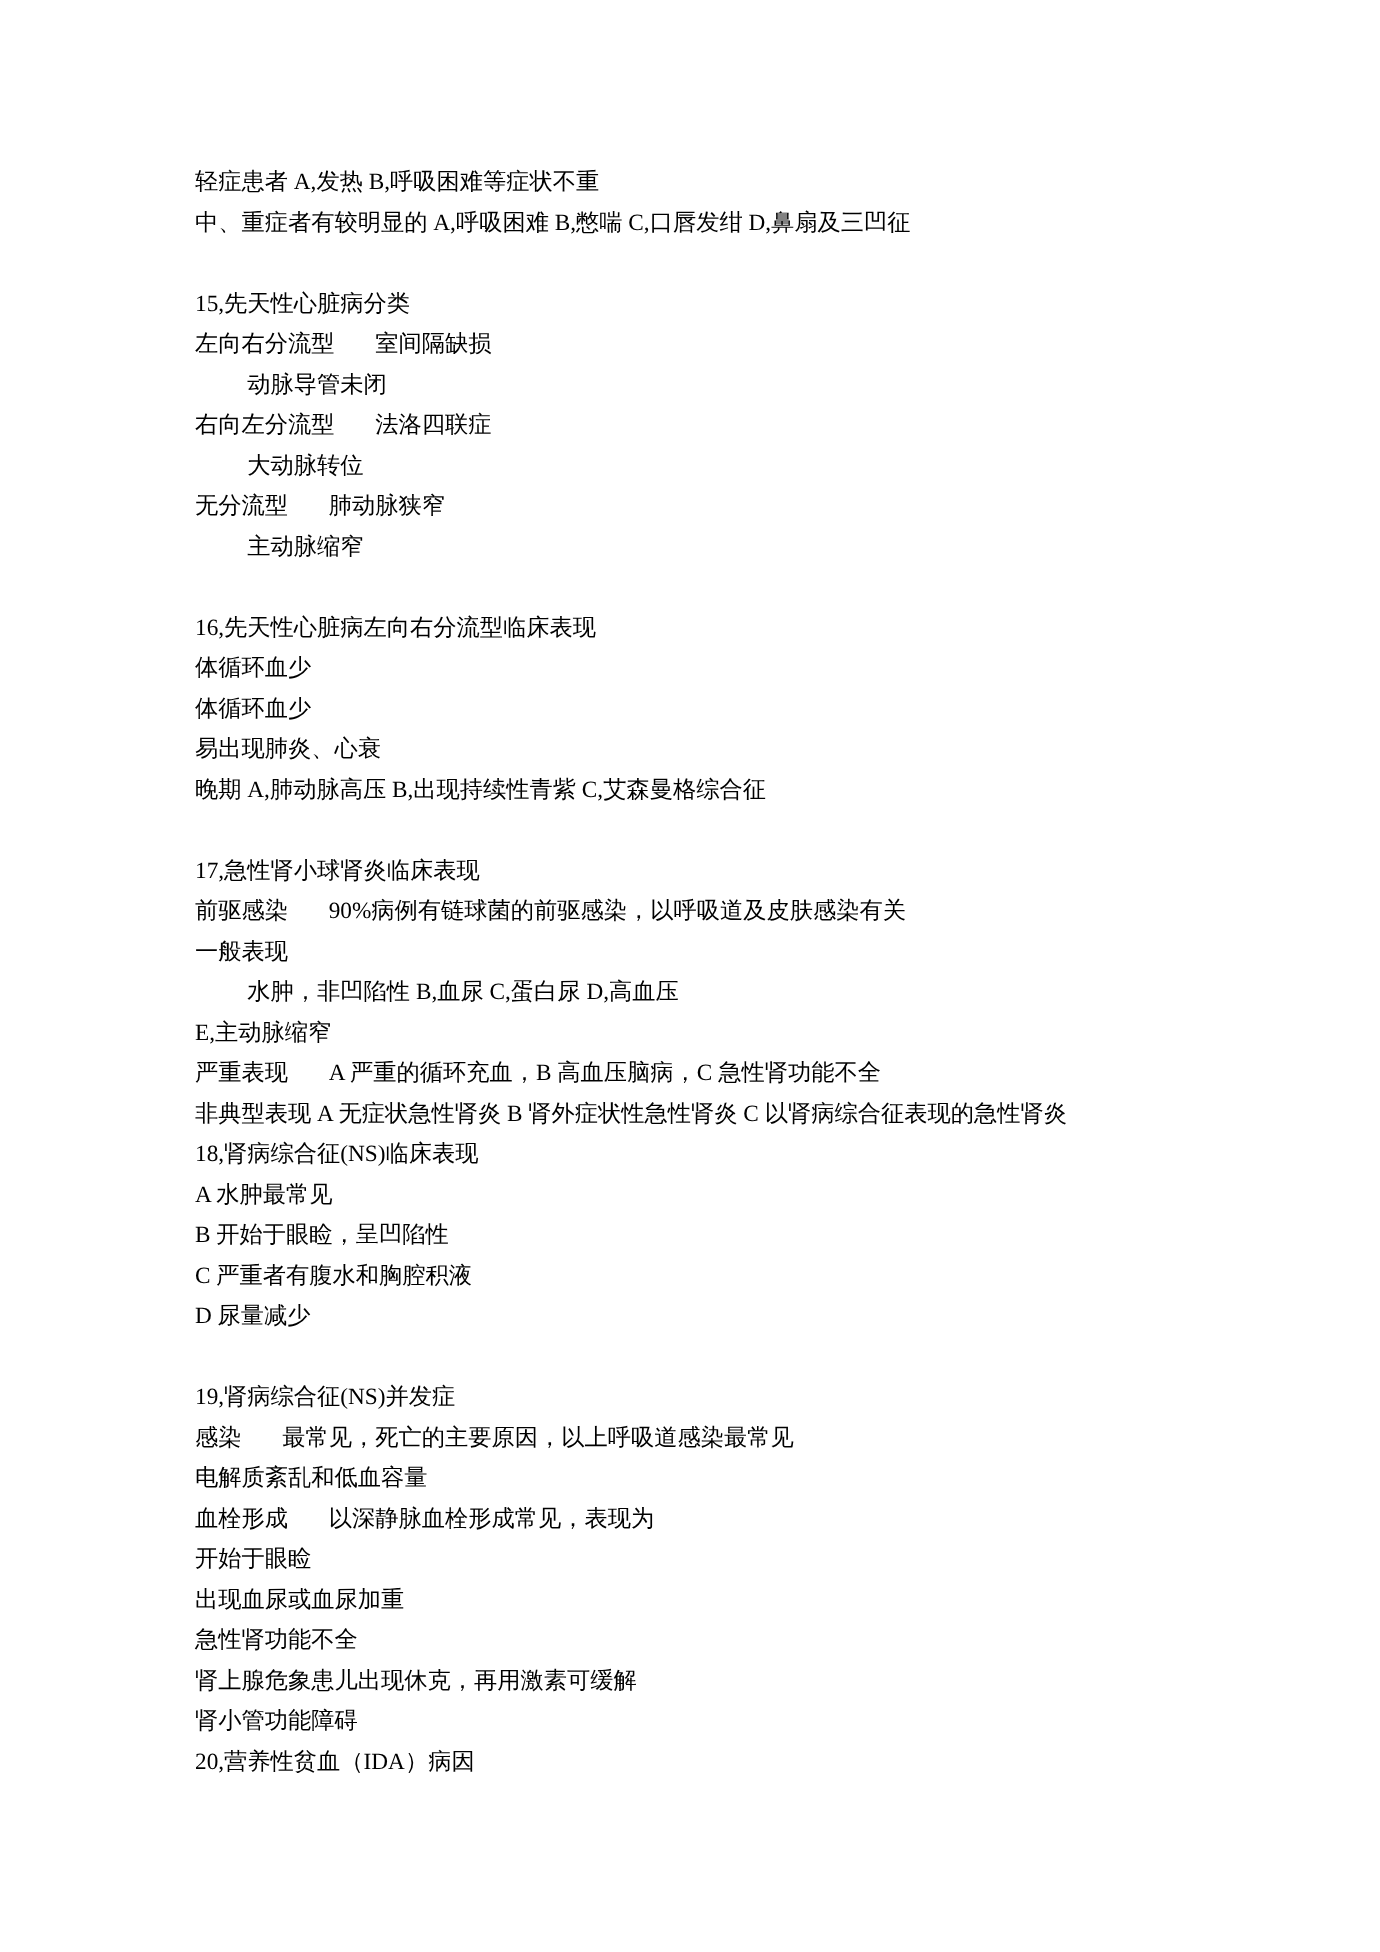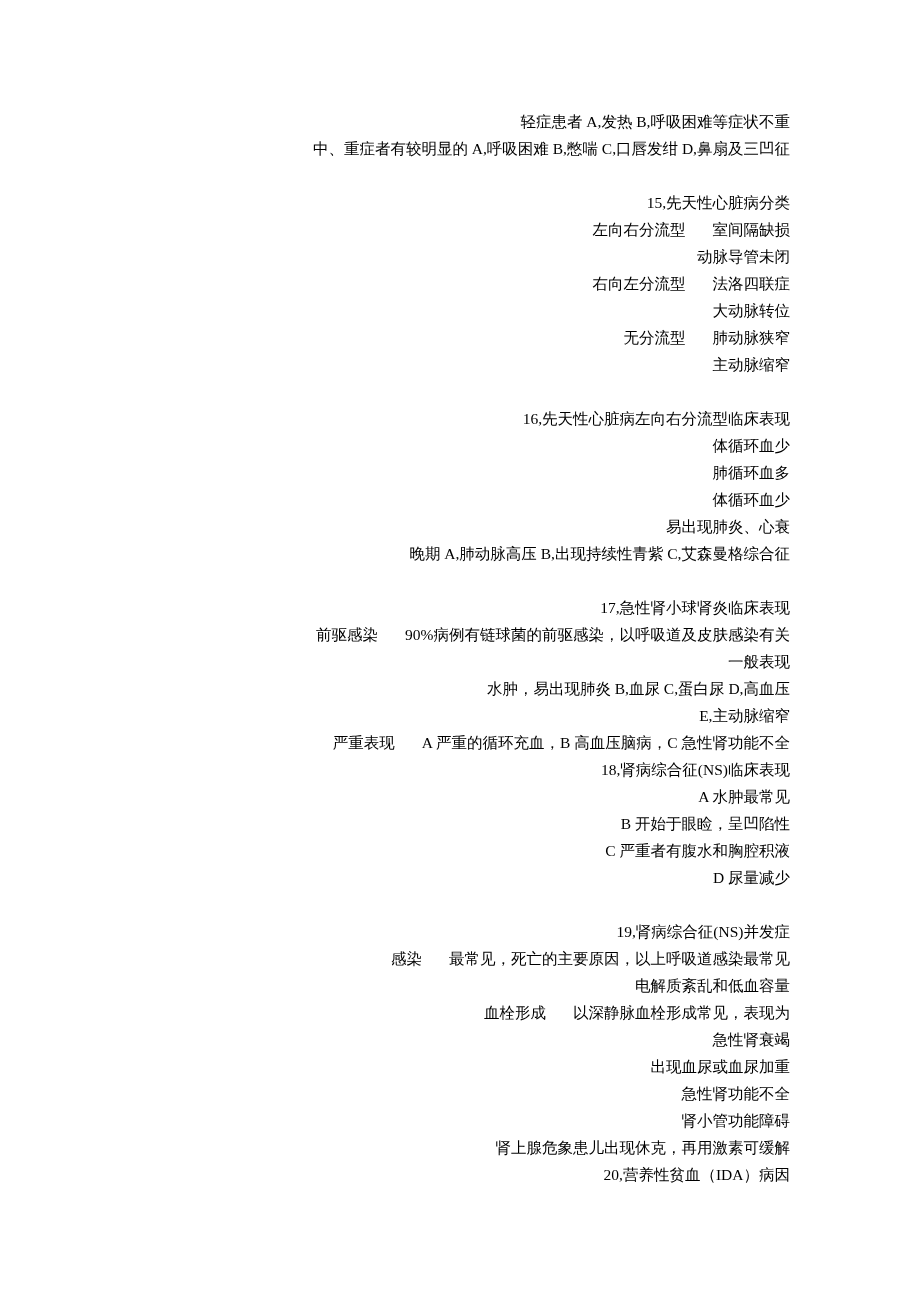--- a/index.html
+++ b/index.html
@@ -10,21 +10,20 @@
   }
   .page {
     padding: 108px 130px 60px 130px;
     font-family: "SimSun", "Songti SC", "STSong", serif;
     font-size: 15.5px;
     line-height: 27px;
     color: #000000;
   }
   .line {
     white-space: pre-wrap;
-    text-align: right;
   }
   .blank {
     height: 27px;
   }
 </style>
 </head>
 <body>
 
 <div class="page">
   <div id="content">
@@ -34,41 +33,41 @@
       <div class="line">15,先天性心脏病分类</div>
       <div class="line">左向右分流型       室间隔缺损</div>
       <div class="line">         动脉导管未闭</div>
       <div class="line">右向左分流型       法洛四联症</div>
       <div class="line">         大动脉转位</div>
       <div class="line">无分流型       肺动脉狭窄</div>
       <div class="line">         主动脉缩窄</div>
       <div class="blank"></div>
       <div class="line">16,先天性心脏病左向右分流型临床表现</div>
       <div class="line">体循环血少</div>
-      <div class="line">肺循环血多</div>
       <div class="line">体循环血少</div>
       <div class="line">易出现肺炎、心衰</div>
       <div class="line">晚期 A,肺动脉高压 B,出现持续性青紫 C,艾森曼格综合征</div>
       <div class="blank"></div>
       <div class="line">17,急性肾小球肾炎临床表现</div>
       <div class="line">前驱感染       90%病例有链球菌的前驱感染，以呼吸道及皮肤感染有关</div>
       <div class="line">一般表现</div>
-      <div class="line">         水肿，易出现肺炎 B,血尿 C,蛋白尿 D,高血压</div>
+      <div class="line">         水肿，非凹陷性 B,血尿 C,蛋白尿 D,高血压</div>
       <div class="line">E,主动脉缩窄</div>
       <div class="line">严重表现       A 严重的循环充血，B 高血压脑病，C 急性肾功能不全</div>
+      <div class="line">非典型表现 A 无症状急性肾炎 B 肾外症状性急性肾炎 C 以肾病综合征表现的急性肾炎</div>
       <div class="line">18,肾病综合征(NS)临床表现</div>
       <div class="line">A 水肿最常见</div>
       <div class="line">B 开始于眼睑，呈凹陷性</div>
       <div class="line">C 严重者有腹水和胸腔积液</div>
       <div class="line">D 尿量减少</div>
       <div class="blank"></div>
       <div class="line">19,肾病综合征(NS)并发症</div>
       <div class="line">感染       最常见，死亡的主要原因，以上呼吸道感染最常见</div>
       <div class="line">电解质紊乱和低血容量</div>
       <div class="line">血栓形成       以深静脉血栓形成常见，表现为</div>
-      <div class="line">急性肾衰竭</div>
+      <div class="line">开始于眼睑</div>
       <div class="line">出现血尿或血尿加重</div>
       <div class="line">急性肾功能不全</div>
+      <div class="line">肾上腺危象患儿出现休克，再用激素可缓解</div>
       <div class="line">肾小管功能障碍</div>
-      <div class="line">肾上腺危象患儿出现休克，再用激素可缓解</div>
       <div class="line">20,营养性贫血（IDA）病因</div>
     </div>
 </div>
 
 </body></html>

